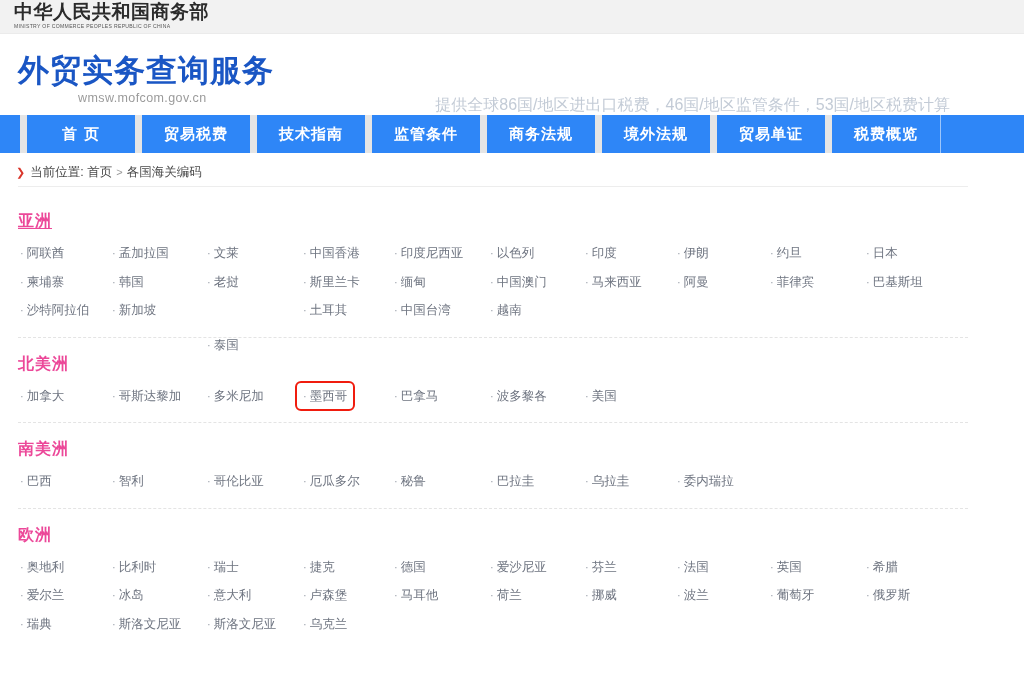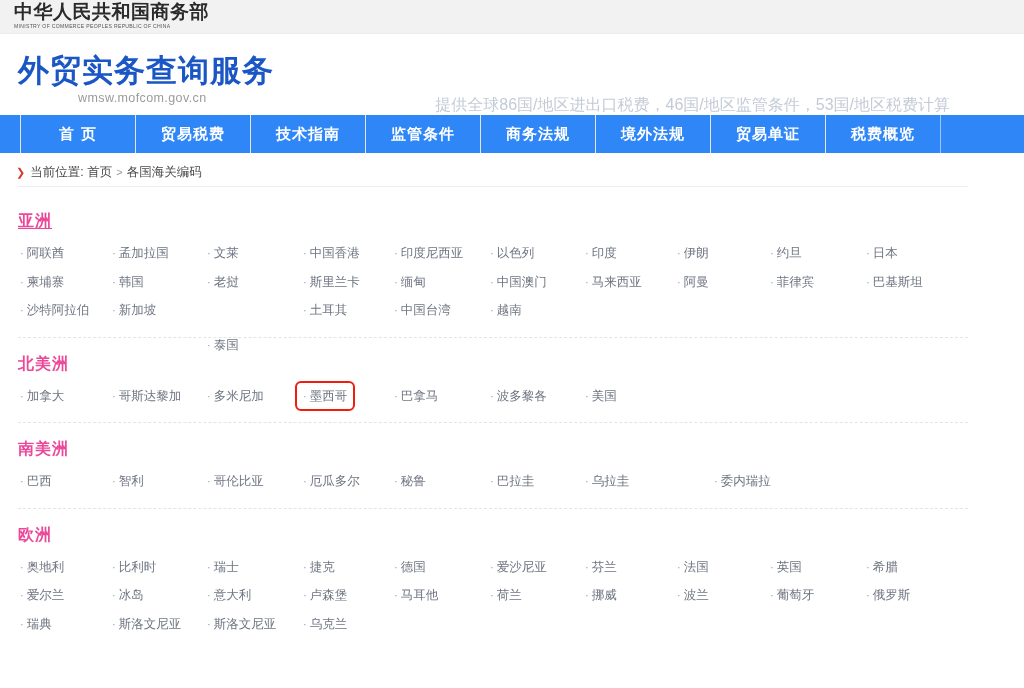--- a/index.html
+++ b/index.html
@@ -80,21 +80,21 @@
   .nav-pad-left { width: 20px; flex: 0 0 20px; }
   .nav-item {
     flex: 0 0 115px;
     display: flex;
     align-items: center;
     justify-content: center;
     color: #ffffff;
     font-size: 15px;
     font-weight: bold;
     letter-spacing: 1px;
-    border-left: 1px solid #e5e5e5;
+    border-left: 7px solid #e5e5e5;
     font-family: "DejaVu Sans", sans-serif;
     cursor: pointer;
     user-select: none;
   }
   .nav-item:last-of-type { }
   .nav-tail {
     flex: 1 1 auto;
     border-left: 1px solid #9dc6fb;
   }
 
@@ -268,21 +268,21 @@
       <div class="divider" style="margin-top: 8px;"></div>
       <div class="section" style="padding-top: 16px;"><div class="sec-title">南美洲</div><div class="sec-grid">
           <div class="sec-row">
             <span class="country" style="left: -1px;"><span class="dot">·</span><span>巴西</span></span>
             <span class="country" style="left: 91px;"><span class="dot">·</span><span>智利</span></span>
             <span class="country" style="left: 186px;"><span class="dot">·</span><span>哥伦比亚</span></span>
             <span class="country" style="left: 282px;"><span class="dot">·</span><span>厄瓜多尔</span></span>
             <span class="country" style="left: 373px;"><span class="dot">·</span><span>秘鲁</span></span>
             <span class="country" style="left: 469px;"><span class="dot">·</span><span>巴拉圭</span></span>
             <span class="country" style="left: 564px;"><span class="dot">·</span><span>乌拉圭</span></span>
-            <span class="country" style="left: 693px;"><span class="dot">·</span><span>委内瑞拉</span></span>
+            <span class="country" style="left: 656px;"><span class="dot">·</span><span>委内瑞拉</span></span>
           </div>
         </div></div>
       <div class="divider" style="margin-top: 8px;"></div>
       <div class="section" style="padding-top: 16px;"><div class="sec-title">欧洲</div><div class="sec-grid">
           <div class="sec-row">
             <span class="country" style="left: -1px;"><span class="dot">·</span><span>奥地利</span></span>
             <span class="country" style="left: 91px;"><span class="dot">·</span><span>比利时</span></span>
             <span class="country" style="left: 186px;"><span class="dot">·</span><span>瑞士</span></span>
             <span class="country" style="left: 282px;"><span class="dot">·</span><span>捷克</span></span>
             <span class="country" style="left: 373px;"><span class="dot">·</span><span>德国</span></span>

